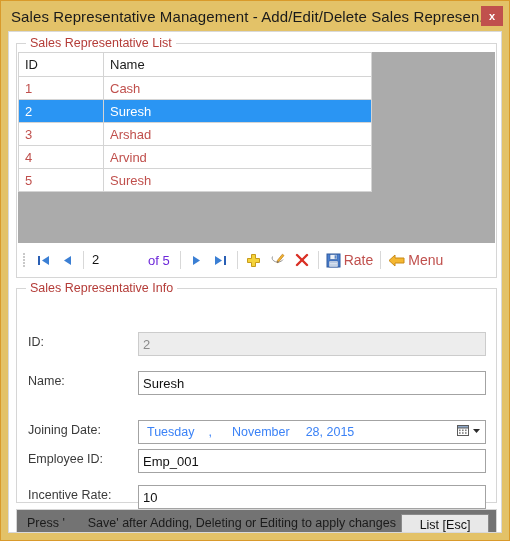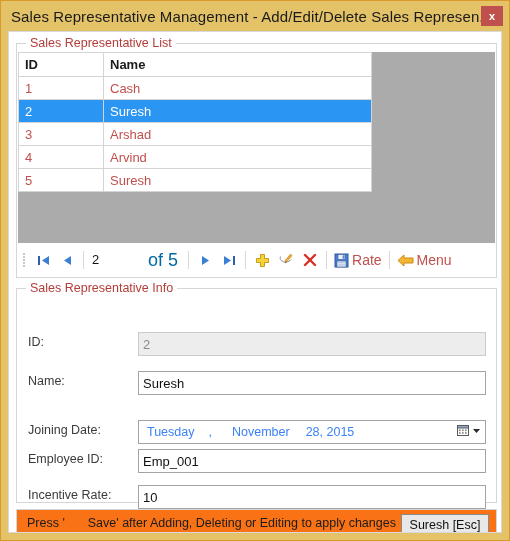--- a/index.html
+++ b/index.html
@@ -124,21 +124,21 @@
     border: 1px solid #d4d4d4;
     padding: 0 0 0 6px;
     font-size: 13px;
     text-align: left;
     overflow: hidden;
     white-space: nowrap;
   }
   table.grid th {
     background: #ffffff;
     color: #1b1b1b;
-    font-weight: bold;
+    font-weight: normal;
     height: 24px;
   }
   table.grid td {
     color: #c0504d;
     background: #ffffff;
   }
   table.grid tr.sel td {
     background: #2a95f3;
     color: #ffffff;
   }
@@ -200,22 +200,22 @@
     background: #ffffff;
     font-size: 13px;
     color: #111111;
     padding: 0 3px;
     box-sizing: border-box;
     line-height: 20px;
     outline: none;
     font-family: "Liberation Sans", sans-serif;
   }
   .of-label {
-    color: #0369a1;
-    font-size: 18px;
+    color: #6d28d9;
+    font-size: 13px;
     margin: 0 6px 0 2px;
     white-space: nowrap;
   }
   .tool-text {
     color: #c0504d;
     font-size: 14px;
     margin-left: 3px;
     white-space: nowrap;
   }
   .tool-item {
@@ -292,21 +292,21 @@
 
   
   .statusbar {
     position: absolute;
     left: 7px;
     top: 477px;
     width: 481px;
     height: 27px;
     box-sizing: border-box;
     border: 1px solid #d6d6d6;
-    background: #f97316;
+    background: #737373;
     display: flex;
     align-items: center;
   }
   .status-text {
     font-size: 12.5px;
     color: #1b1b1b;
     margin-left: 10px;
     white-space: nowrap;
   }
   .status-gap { display:inline-block; width: 16px; }
@@ -539,17 +539,17 @@
         <input class="field-input" type="text" value="10" style="">
       </div>
     </div>
 
     <div class="statusbar">
       <div class="status-text">
         <span>Press '</span>
         <span class="status-gap"></span>
         <span>Save' after Adding, Deleting or Editing to apply changes</span>
       </div>
-      <button class="close-esc">Suresh [Esc]</button>
+      <button class="close-esc">List [Esc]</button>
     </div>
 
   </div>
 </div>
 
 </body></html>

